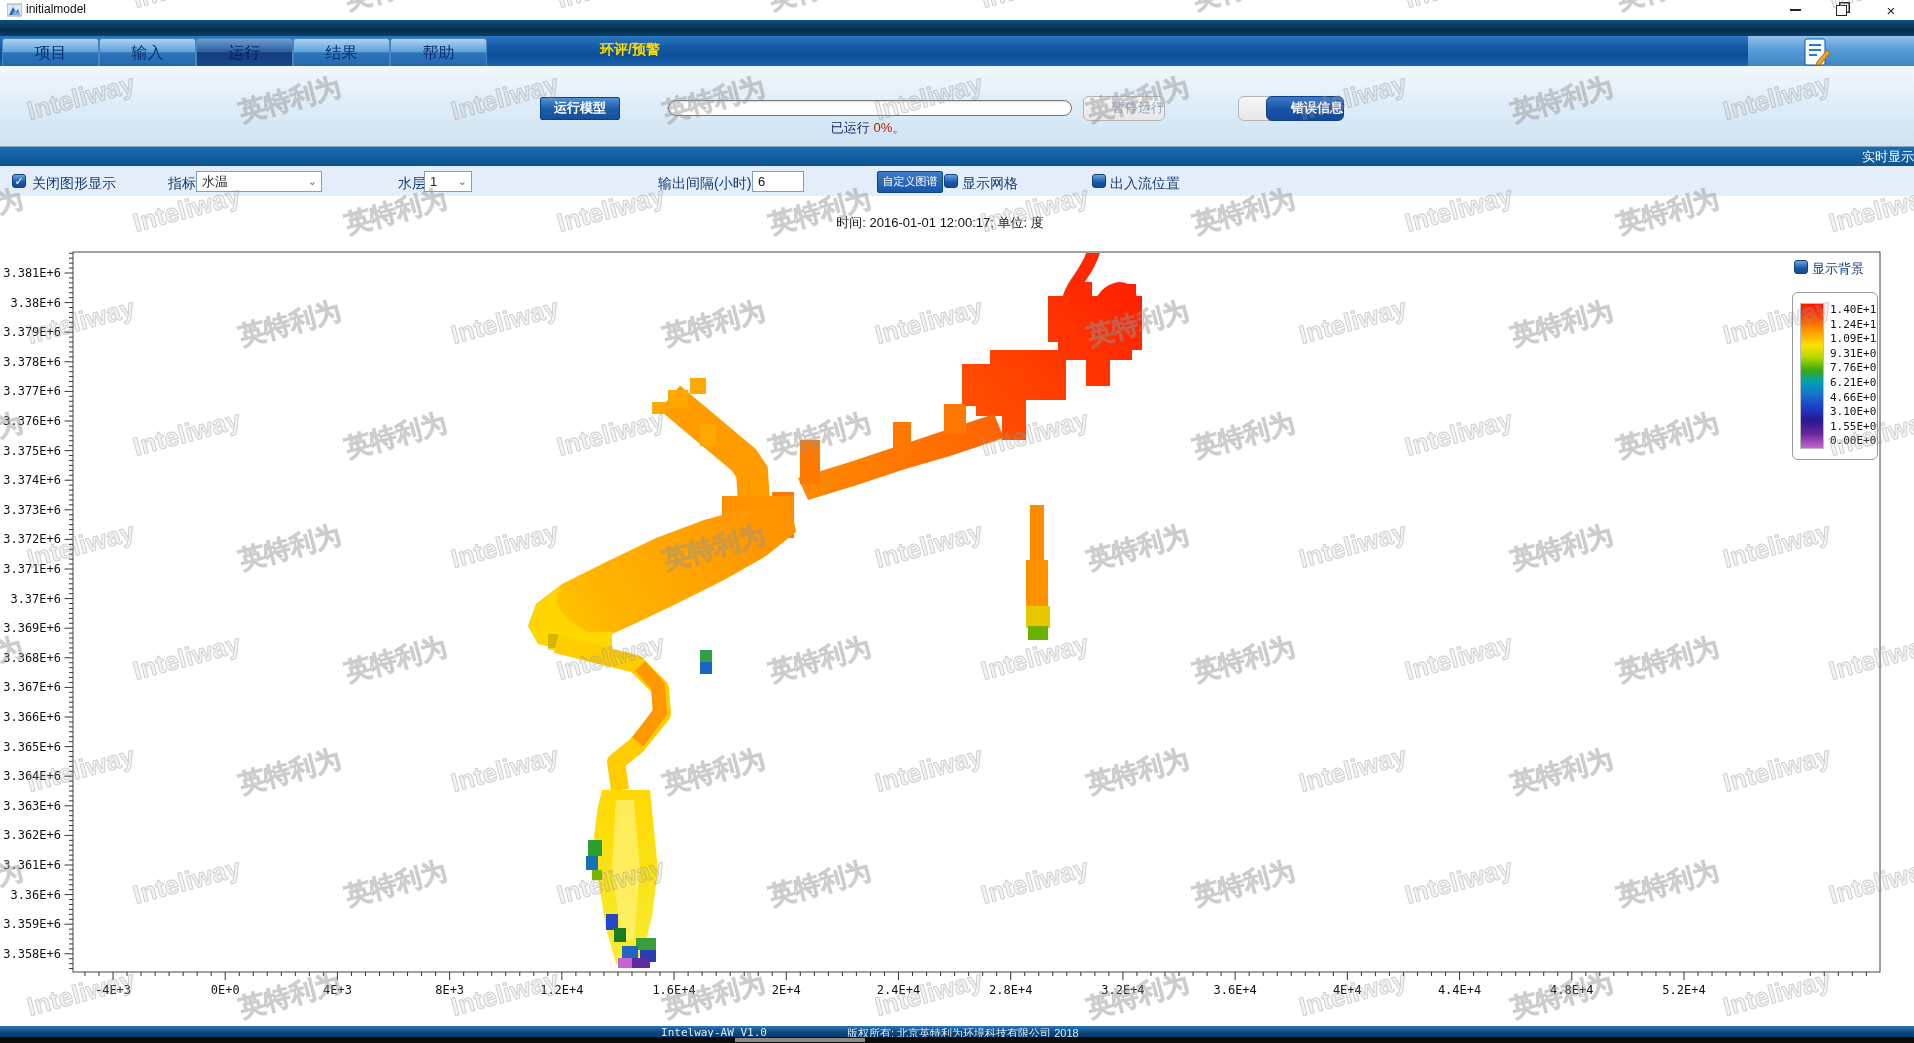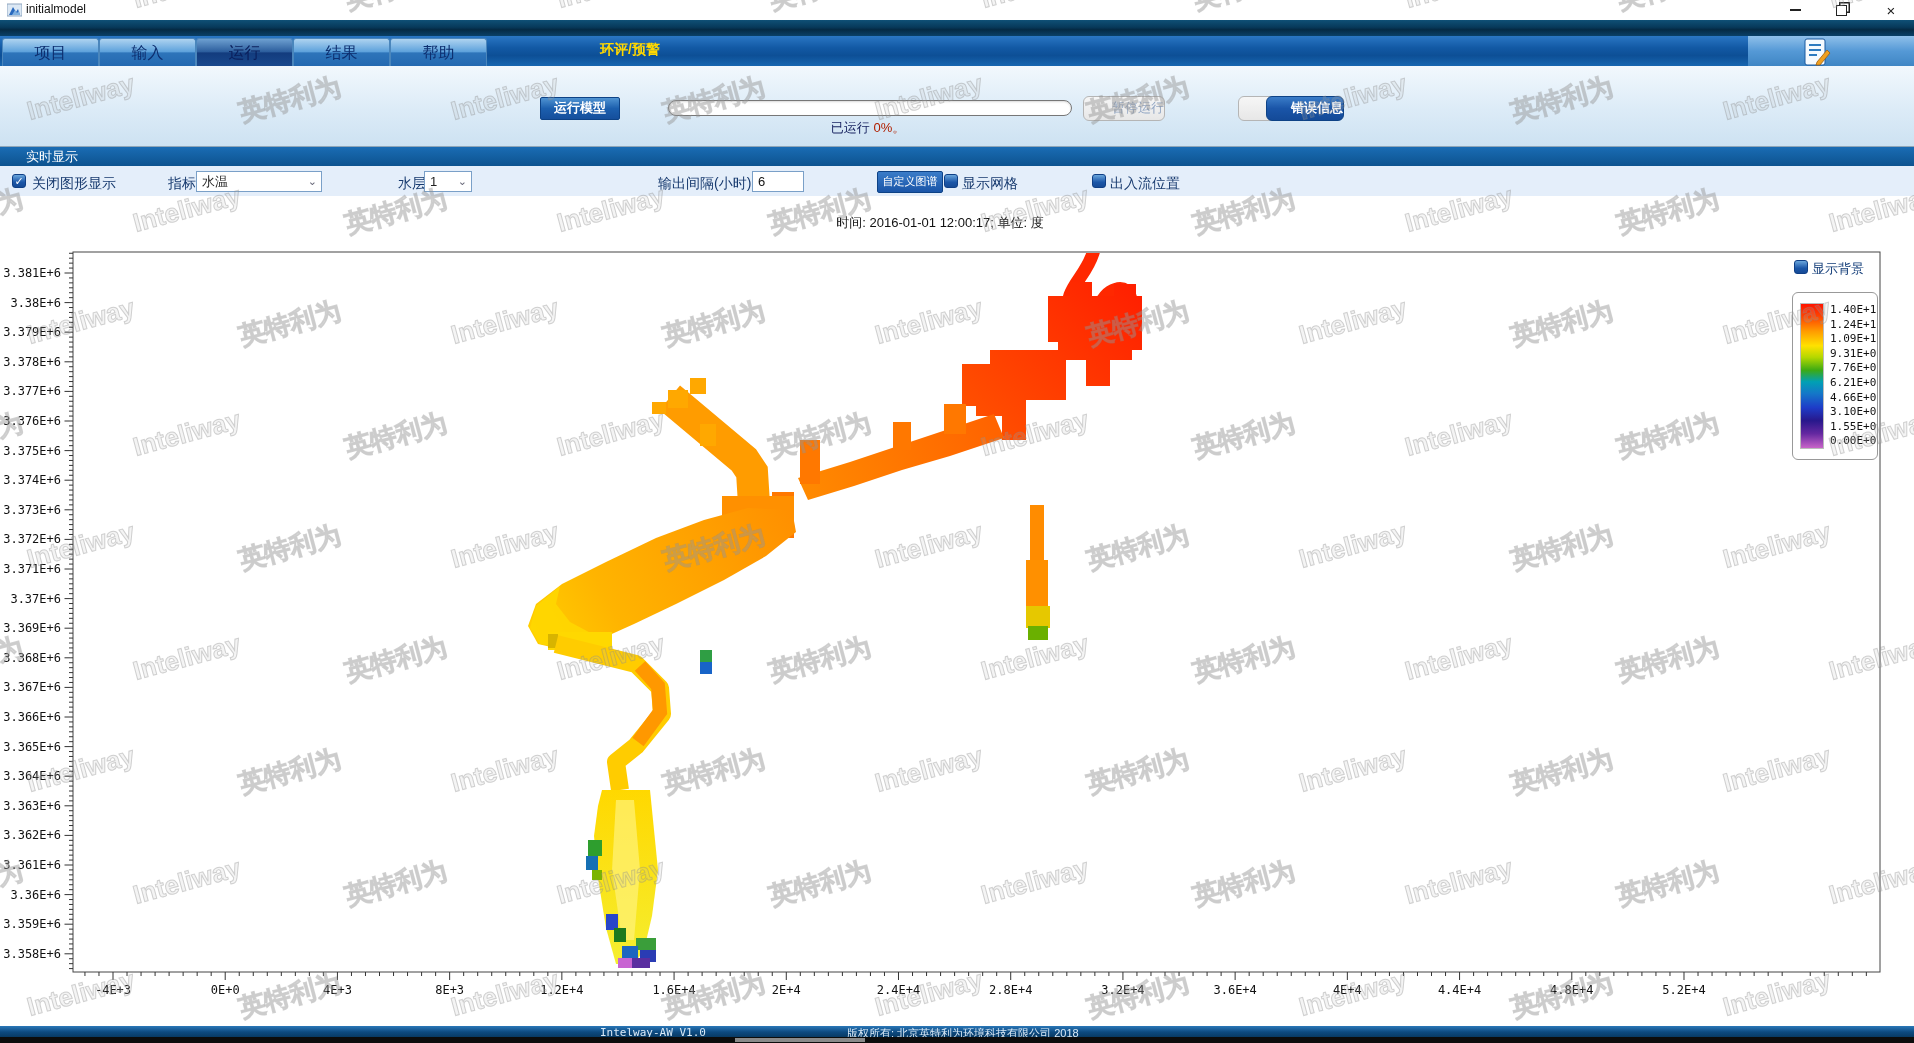--- a/index.html
+++ b/index.html
@@ -41,21 +41,21 @@
   #progress-text .pv{color:#b02000;}
   .tb-btn{top:96px;height:23px;font-size:13px;text-align:right;line-height:22px;border-radius:6px;cursor:pointer;}
   .tb-btn.disabled{background:linear-gradient(180deg,#f6f6f6,#e7e7e7);border:1px solid #b5b5b5;color:#93a7c4;}
   #pause-btn{left:1083px;width:80px;}
   #stop-btn{left:1238px;width:80px;}
   #err-btn{left:1266px;width:76px;background:linear-gradient(180deg,#3a7cc8,#1a55a8 50%,#144a98);
      border:1px solid #0d4286;color:#fff;font-weight:bold;}
   
   #rt-header{left:0;top:146px;width:1914px;height:20px;
      background:linear-gradient(180deg,#1a6cb4,#0d538f);color:#fff;font-size:13px;
-     line-height:20px;padding-left:26px;box-sizing:border-box;border-top:1px solid #8fa6b8;}
+     line-height:20px;padding-left:26px;box-sizing:border-box;border-top:1px solid #8fa6b8;text-align:right;}
   #controls{left:0;top:166px;width:1914px;height:30px;background:#e4eefa;border-bottom:1px solid #c2d4e6;}
   .ctl-label{position:absolute;top:175px;font-size:14px;color:#16396e;white-space:nowrap;}
   .checkbox{position:absolute;width:14px;height:14px;border-radius:3px;cursor:pointer;
      background:linear-gradient(180deg,#6aa6dc,#1b56a8 60%,#164a96);border:1px solid #0f3f86;
      box-sizing:border-box;color:#fff;font-size:11px;line-height:12px;text-align:center;}
   .dropdown{position:absolute;top:171px;height:21px;background:#fff;border:1px solid #7aa0c8;
      box-sizing:border-box;font-size:13px;color:#222;line-height:19px;padding-left:5px;cursor:pointer;}
   .dropdown .arrow{position:absolute;right:4px;top:0;color:#667;font-size:11px;}
   .textinput{position:absolute;top:171px;height:21px;background:#fff;border:1px solid #7aa0c8;
      box-sizing:border-box;font-size:13px;color:#111;line-height:19px;padding-left:5px;}
@@ -73,21 +73,21 @@
      border:1px solid #999;border-radius:6px;}
   #legend-bar{left:1800px;top:303px;width:24px;height:146px;border:1px solid #bbb;box-sizing:border-box;
      background:linear-gradient(180deg,#ff1400 0%,#ff4600 9%,#ff9c00 19%,#ffe100 29%,#b4d800 37%,
        #3caa14 46%,#00a0b4 54%,#1478c8 62%,#1e3cc8 72%,#28188c 81%,#6428a0 90%,#c864c8 100%);}
   #legend-values{left:1830px;top:303px;width:46px;}
   #legend-values div{height:14.6px;line-height:14.6px;font-family:"DejaVu Sans Mono",monospace;
      font-size:11px;color:#111;}
   
   #statusbar{left:0;top:1026px;width:1914px;height:11px;
      background:linear-gradient(180deg,#2a77b8,#0d4a80 55%,#083a64);}
-  #status-version{left:600px;top:1026px;width:300px;font-size:11px;color:#dcebf8;
+  #status-version{left:564px;top:1026px;width:300px;text-align:center;font-size:11px;color:#dcebf8;
      font-family:"DejaVu Sans Mono",monospace;}
   #status-copy{left:847px;top:1026px;font-size:11px;color:#dcebf8;}
   #taskbar-strip{left:0;top:1037px;width:1914px;height:6px;background:#0c0c0c;}
   #taskbar-seg{left:735px;top:1038px;width:130px;height:4px;background:#8a8a8a;}
   
   #wm{left:0;top:0;width:1914px;height:1043px;pointer-events:none;overflow:hidden;z-index:50;}
   .wm-tile{position:absolute;font-size:26px;font-weight:bold;transform:rotate(-15deg);
      color:rgba(185,185,185,0.16);-webkit-text-stroke:1px rgba(140,140,140,0.38);white-space:nowrap;}
 </style>
 </head>

